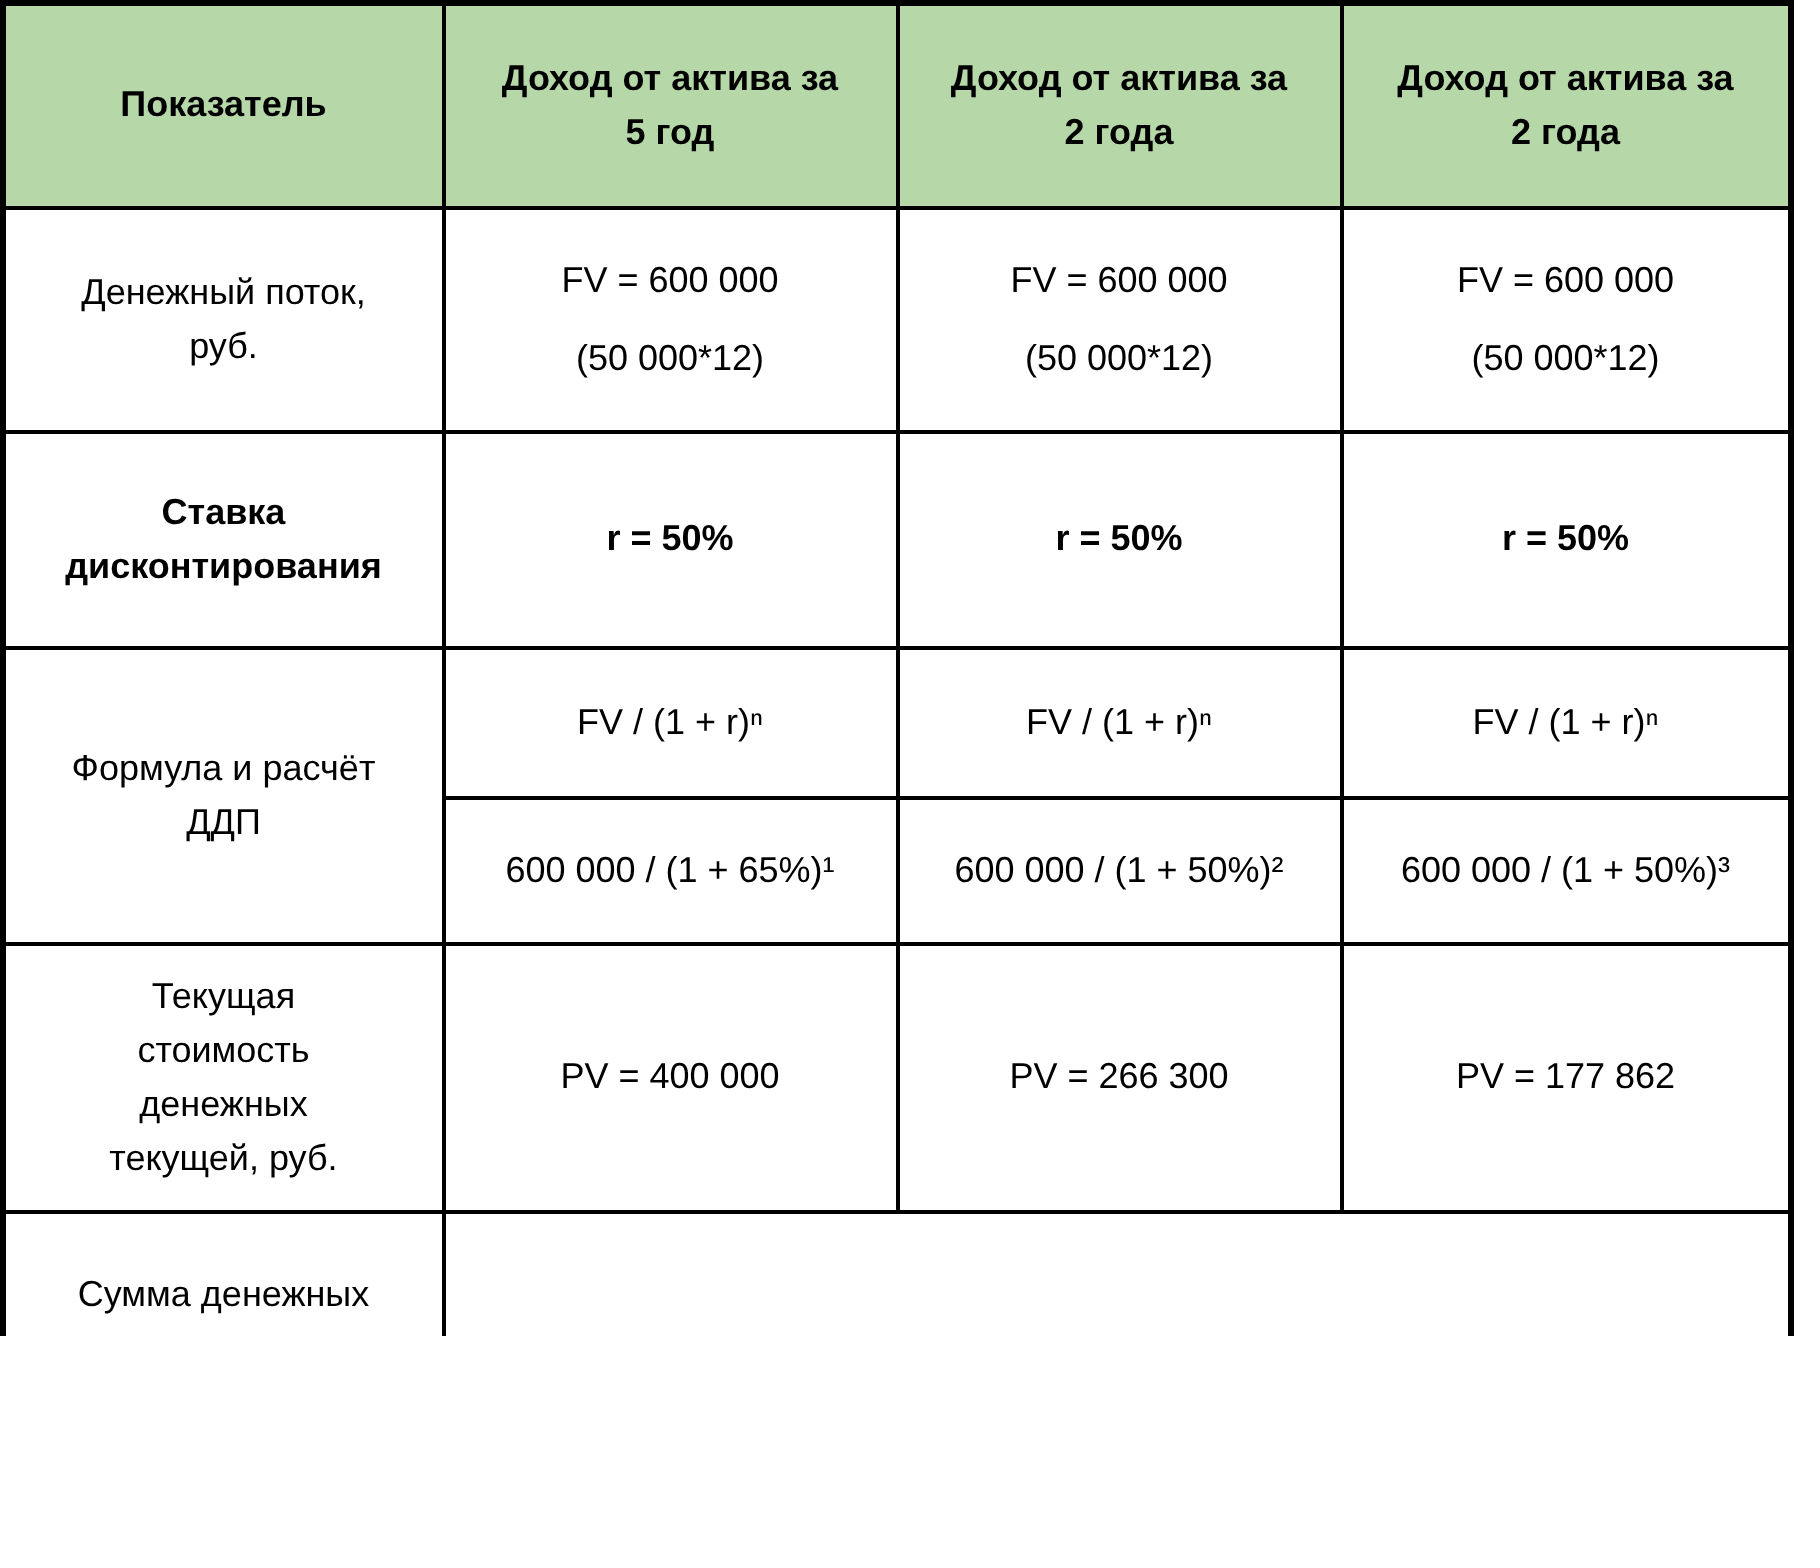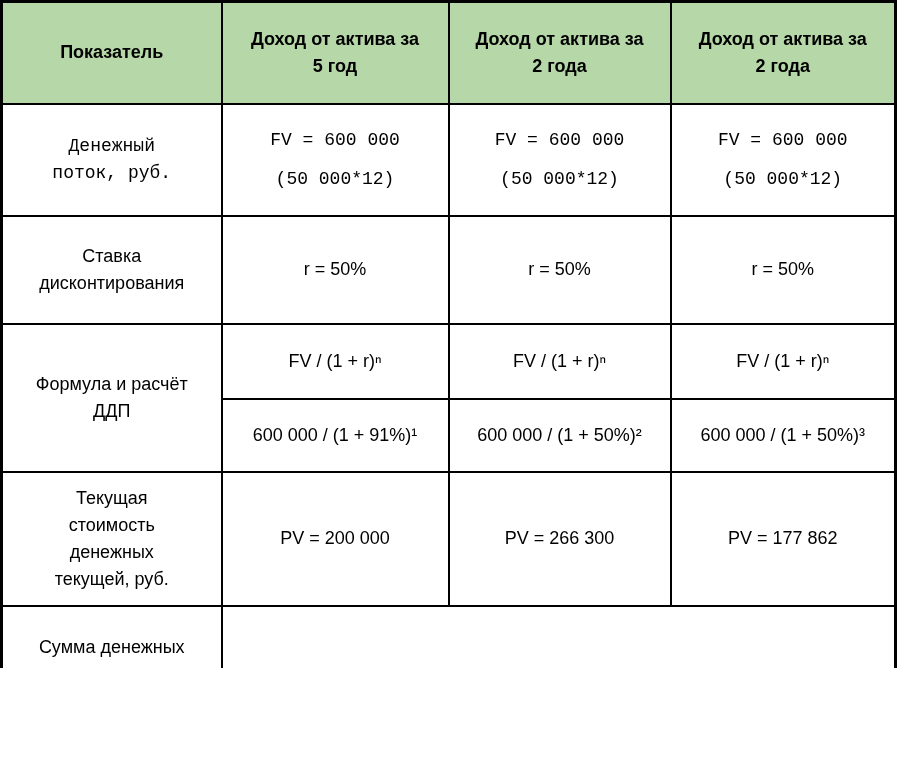--- a/index.html
+++ b/index.html
@@ -37,22 +37,22 @@
   }
   th {
     background: #b6d7a8;
     font-weight: bold;
     padding: 4px 22px;
   }
   td.label {
     padding: 4px 28px;
   }
   tr.r-header  { height: 102px; }
-  tr.r-cash    { height: 112px; font-family: Liberation Mono, monospace; }
-  tr.r-rate    { height: 108px; }
+  tr.r-cash    { height: 112px; }
+  tr.r-rate    { height: 108px; font-weight: bold; }
   tr.r-ftop    { height: 75px;  }
   tr.r-fbottom { height: 73px;  }
   tr.r-pv      { height: 134px; }
   tr.r-total   { height: 166px; }
   .line2 { margin-top: 12px; }
 </style>
 </head>
 <body>
 
 <div class="page">
@@ -95,28 +95,28 @@
       </tr>
 
       <tr class="r-ftop">
         <td class="label" rowspan="2">Формула и расчёт ДДП</td>
         <td>FV / (1 + r)ⁿ</td>
         <td>FV / (1 + r)ⁿ</td>
         <td>FV / (1 + r)ⁿ</td>
       </tr>
 
       <tr class="r-fbottom">
-        <td>600 000 / (1 + 91%)¹</td>
+        <td>600 000 / (1 + 65%)¹</td>
         <td>600 000 / (1 + 50%)²</td>
         <td>600 000 / (1 + 50%)³</td>
       </tr>
 
       <tr class="r-pv">
         <td class="label">Текущая стоимость денежных текущей, руб.</td>
-        <td>PV = 200 000</td>
+        <td>PV = 400 000</td>
         <td>PV = 266 300</td>
         <td>PV = 177 862</td>
       </tr>
 
       <tr class="r-total">
         <td class="label">Сумма денежных потоков, приведённых к текущей дате, руб.</td>
         <td colspan="3">619 445</td>
       </tr>
     </tbody>
   </table>

